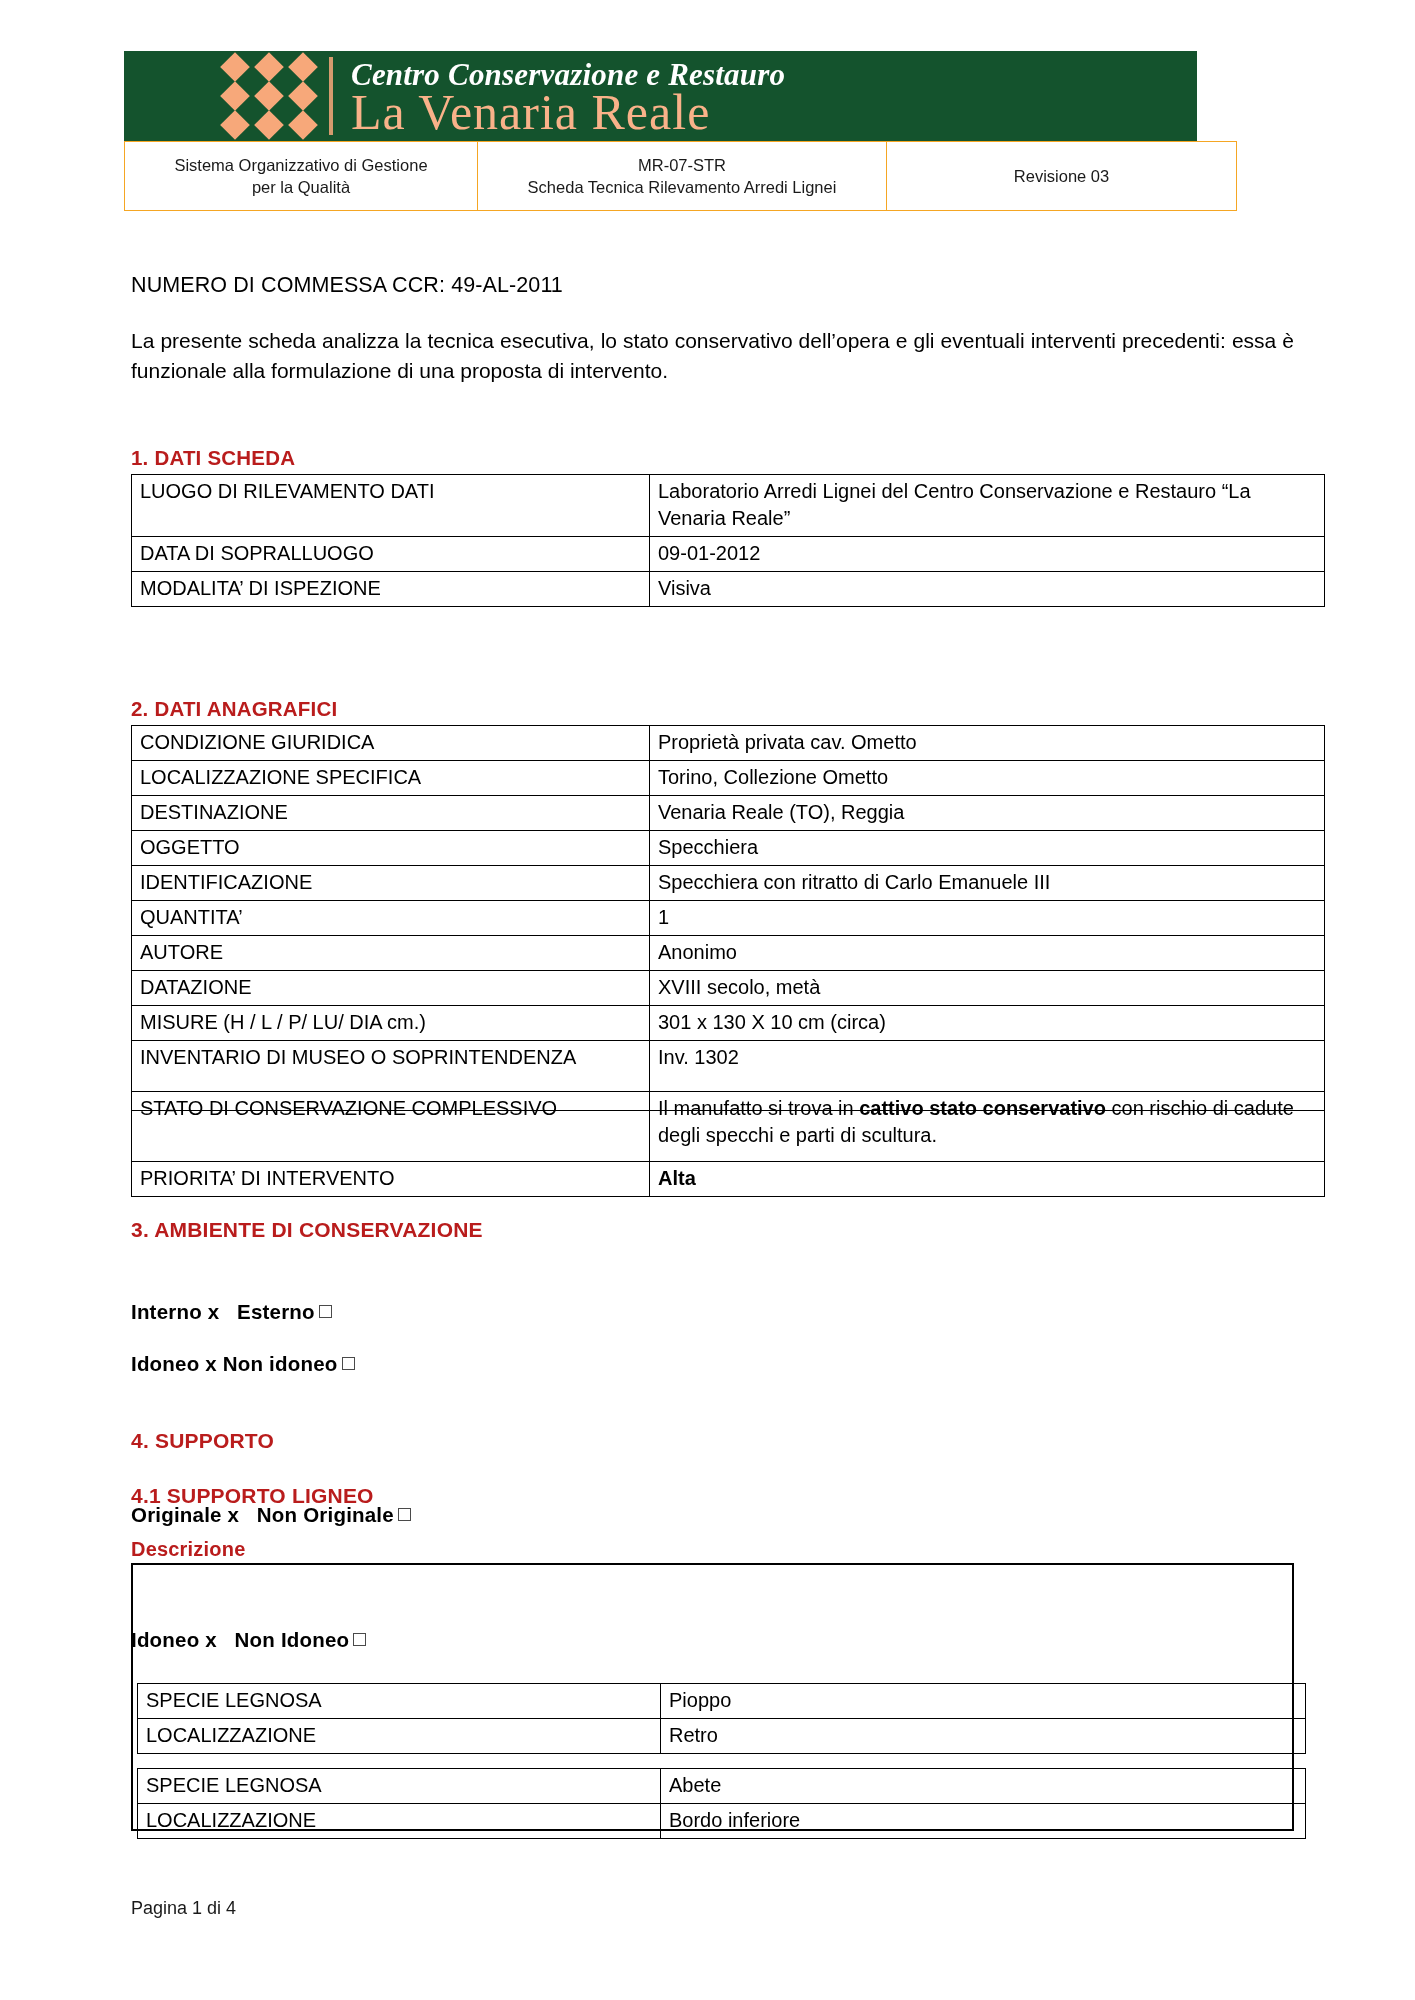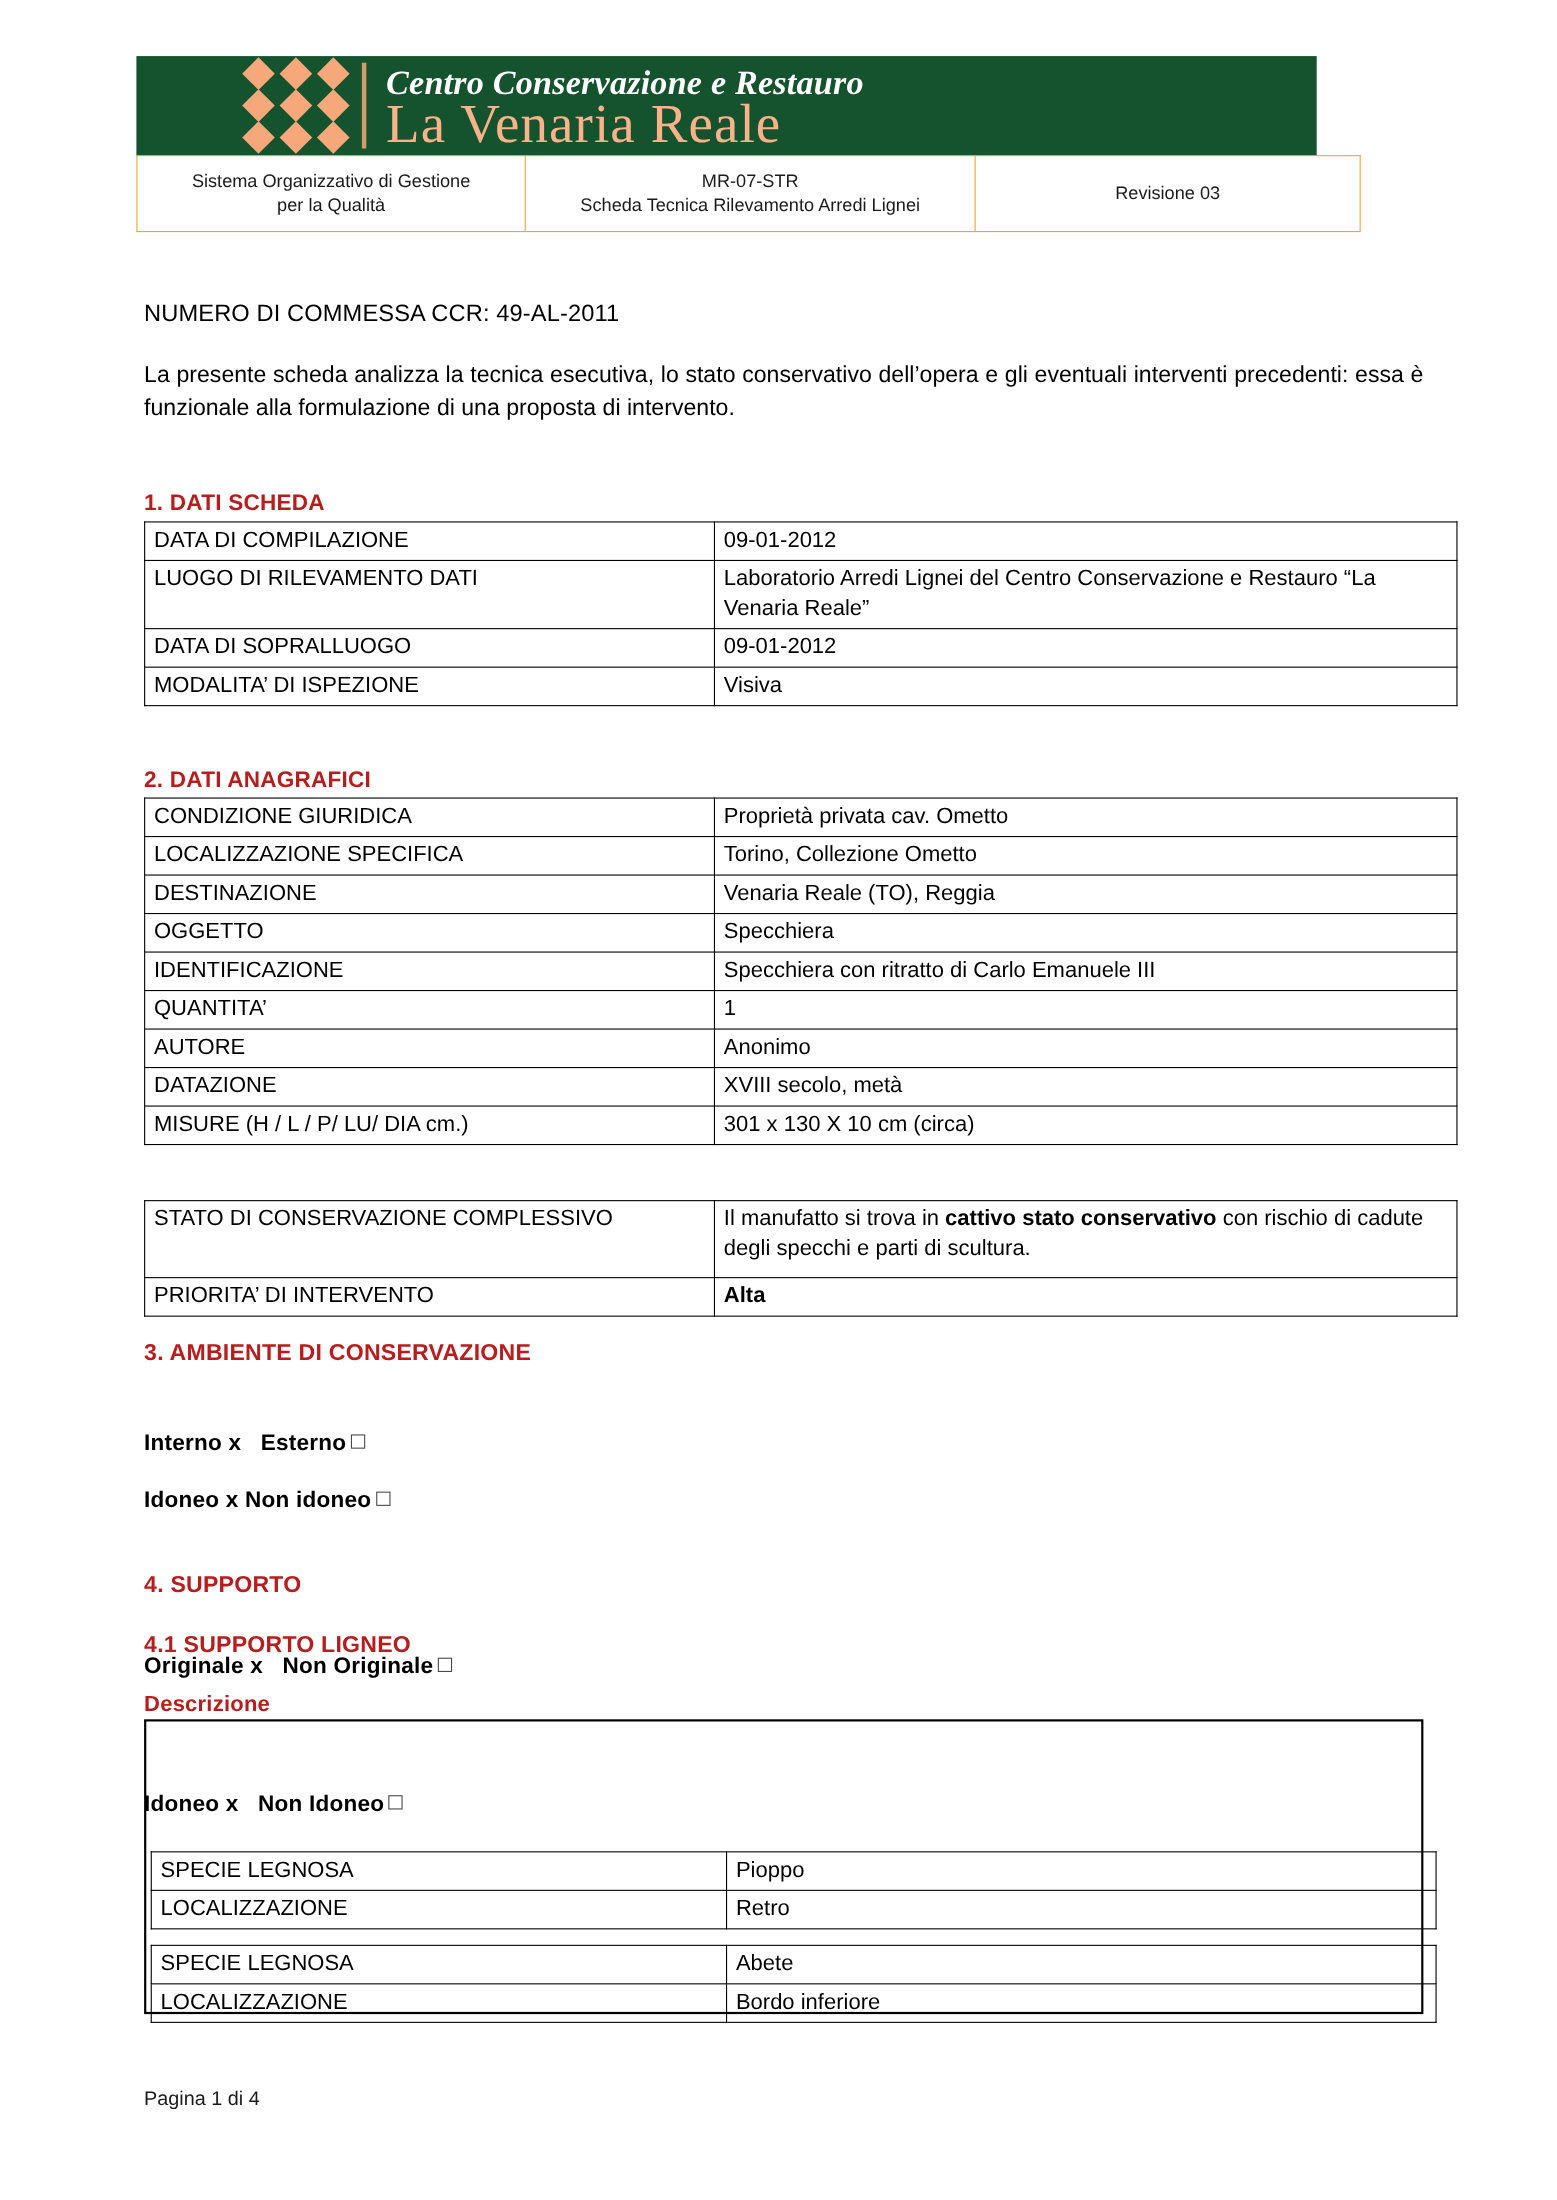--- a/index.html
+++ b/index.html
@@ -261,24 +261,20 @@
       </table>
   </div>
 
   <div class="commessa">NUMERO DI COMMESSA CCR: 49-AL-2011</div>
   <div class="intro">La presente scheda analizza la tecnica esecutiva, lo stato conservativo dell’opera e gli eventuali interventi precedenti: essa è funzionale alla formulazione di una proposta di intervento.</div>
 
   <div class="sec-heading" style="left:131px; top:446px;">1.  DATI SCHEDA</div>
 
   <table class="data-table" style="left:131px; top:474px; width:1163px;">
     <tbody>
-        <tr>
-      <td class="lbl">DATA DI COMPILAZIONE</td>
-      <td class="val">09-01-2012</td>
-    </tr>
     <tr>
       <td class="lbl">LUOGO DI RILEVAMENTO DATI</td>
       <td class="val">Laboratorio Arredi Lignei del Centro Conservazione e Restauro “La Venaria Reale”</td>
     </tr>
     <tr>
       <td class="lbl">DATA DI SOPRALLUOGO</td>
       <td class="val">09-01-2012</td>
     </tr>
     <tr>
       <td class="lbl">MODALITA’ DI ISPEZIONE</td>
@@ -320,20 +316,24 @@
       <td class="val">Anonimo</td>
     </tr>
     <tr>
       <td class="lbl">DATAZIONE</td>
       <td class="val">XVIII secolo, metà</td>
     </tr>
     <tr>
       <td class="lbl">MISURE (H / L / P/ LU/ DIA cm.)</td>
       <td class="val">301 x 130 X 10 cm (circa)</td>
     </tr>
+    <tr>
+      <td class="lbl" style="height:62px;">INVENTARIO DI MUSEO O SOPRINTENDENZA</td>
+      <td class="val">Inv. 1302</td>
+    </tr>
   </tbody>
     </table>
 
   <table class="data-table" style="left:131px; top:1091px; width:1163px;">
     <tbody>
         <tr>
       <td class="lbl" style="height:62px;">STATO DI CONSERVAZIONE COMPLESSIVO</td>
       <td class="val"><span>Il manufatto si trova in </span><b>cattivo stato conservativo</b><span> con rischio di cadute degli specchi e parti di scultura.</span></td>
     </tr>
     <tr>

